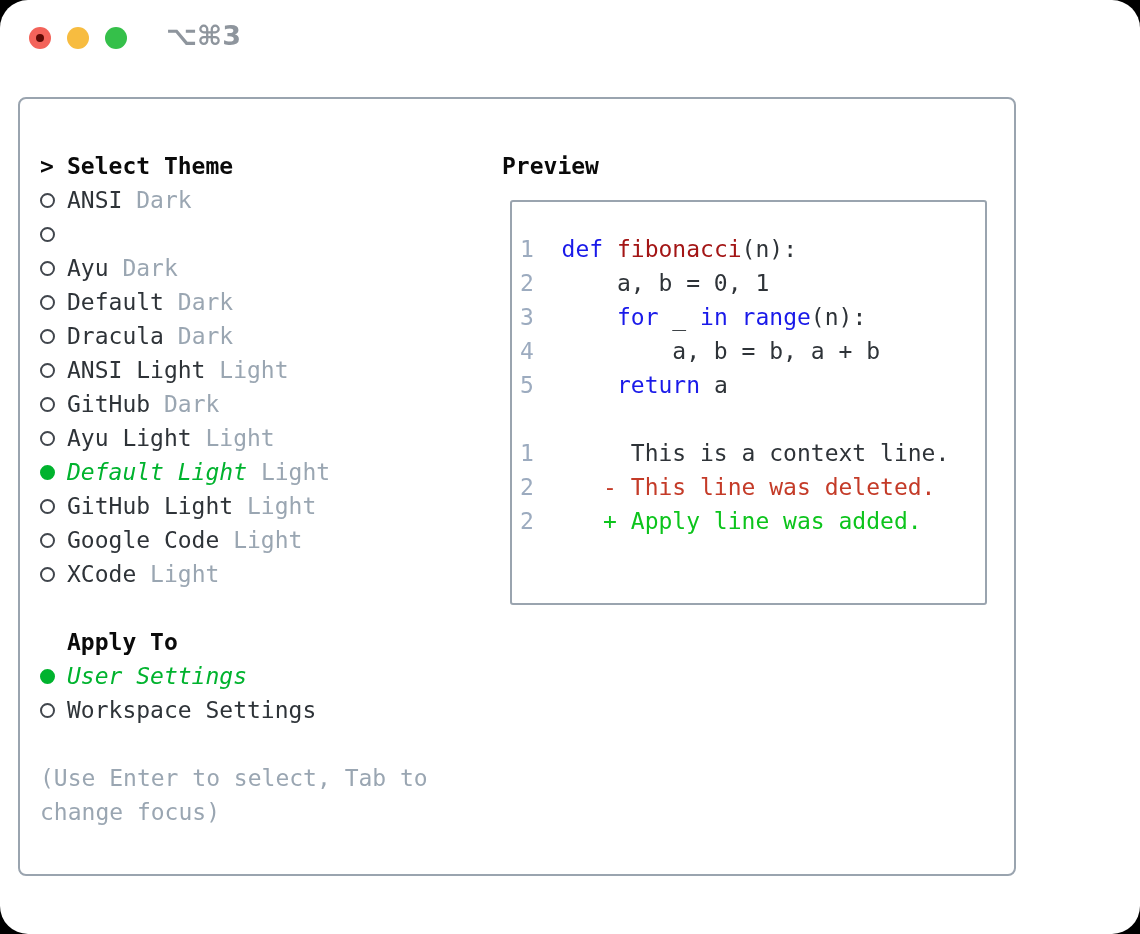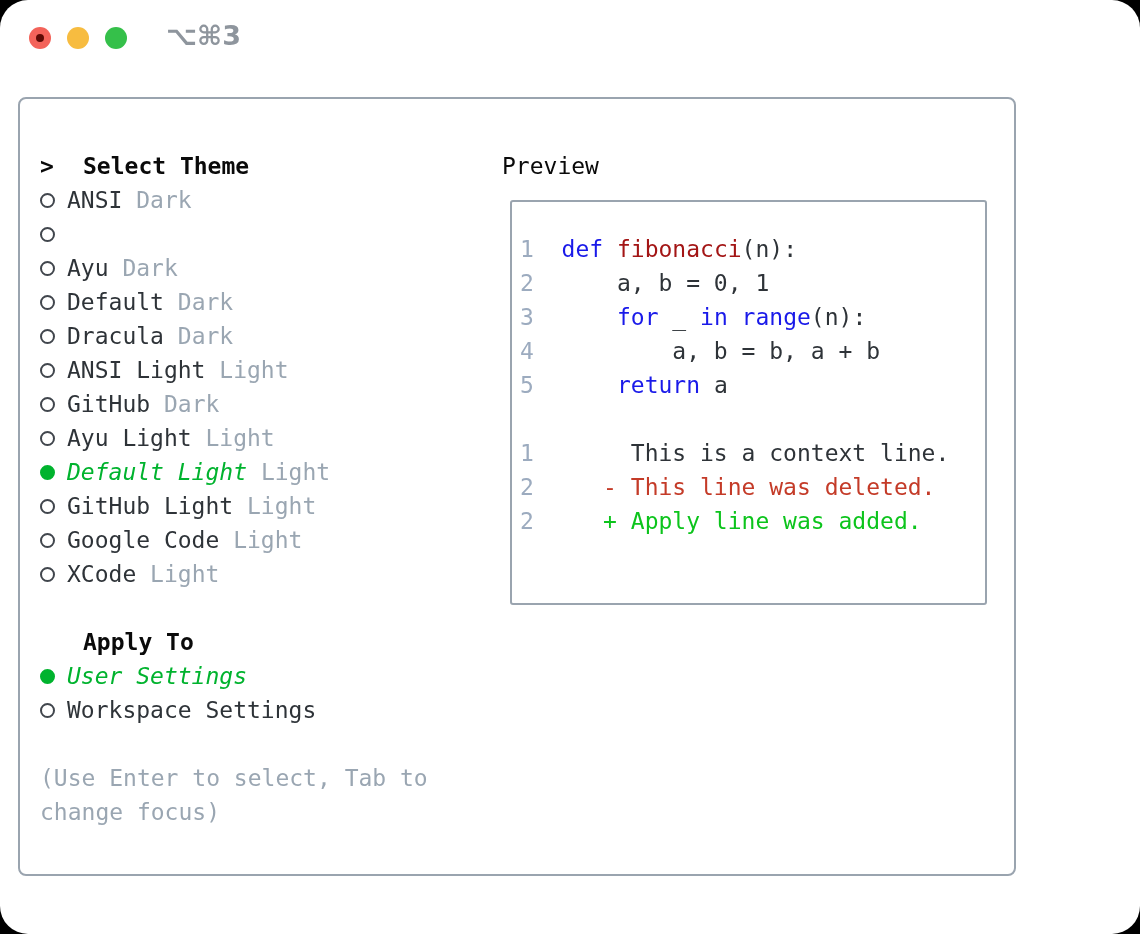--- a/index.html
+++ b/index.html
@@ -36,28 +36,28 @@
   
   .left-col { position:absolute; left:20px; top:50px; }
   .row { display:flex; height:34px; line-height:34px; font-size:23px; color:var(--text); }
   .slot { width:27px; flex:none; display:flex; align-items:center; }
   .circle { width:15px; height:15px; border:2px solid #41464d; border-radius:50%; }
   .circle.filled { border-color:var(--green); background:var(--green); }
   .cursor { font-weight:bold; color:var(--heading); font-size:23px; }
   .txt { white-space:pre; }
   .variant { color:var(--muted); }
   .row.selected .name { color:var(--green);font-style:italic; }
-  .row.title-row .txt { font-weight:bold; color:var(--heading);margin-left:16px; }
+  .row.title-row .txt { font-weight:bold; color:var(--heading); }
   .apply-block { margin-top:34px; }
   .hint-block { margin-top:34px; color:var(--muted); }
   .hint-line { height:34px; line-height:34px; font-size:23px; white-space:pre; }
   
   .preview-title {
     position:absolute; left:482px; top:50px; height:34px; line-height:34px;
-    font-size:23px; font-weight:normal; color:var(--heading);
+    font-size:23px; font-weight:bold; color:var(--heading);
   }
   .preview-box {
     position:absolute; left:490px; top:101px; width:477px; height:405px;
     border:2px solid var(--panel-border); border-radius:3px;
     padding:30px 6px 0 8px; overflow:hidden; background:var(--window-bg,#fff);
   }
   .pline { height:34px; line-height:34px; font-size:23px; white-space:pre; color:var(--text); }
   .tok-ln  { color:var(--line-number); }
   .tok-kw  { color:var(--keyword-blue); }
   .tok-fn  { color:var(--function-red); }

